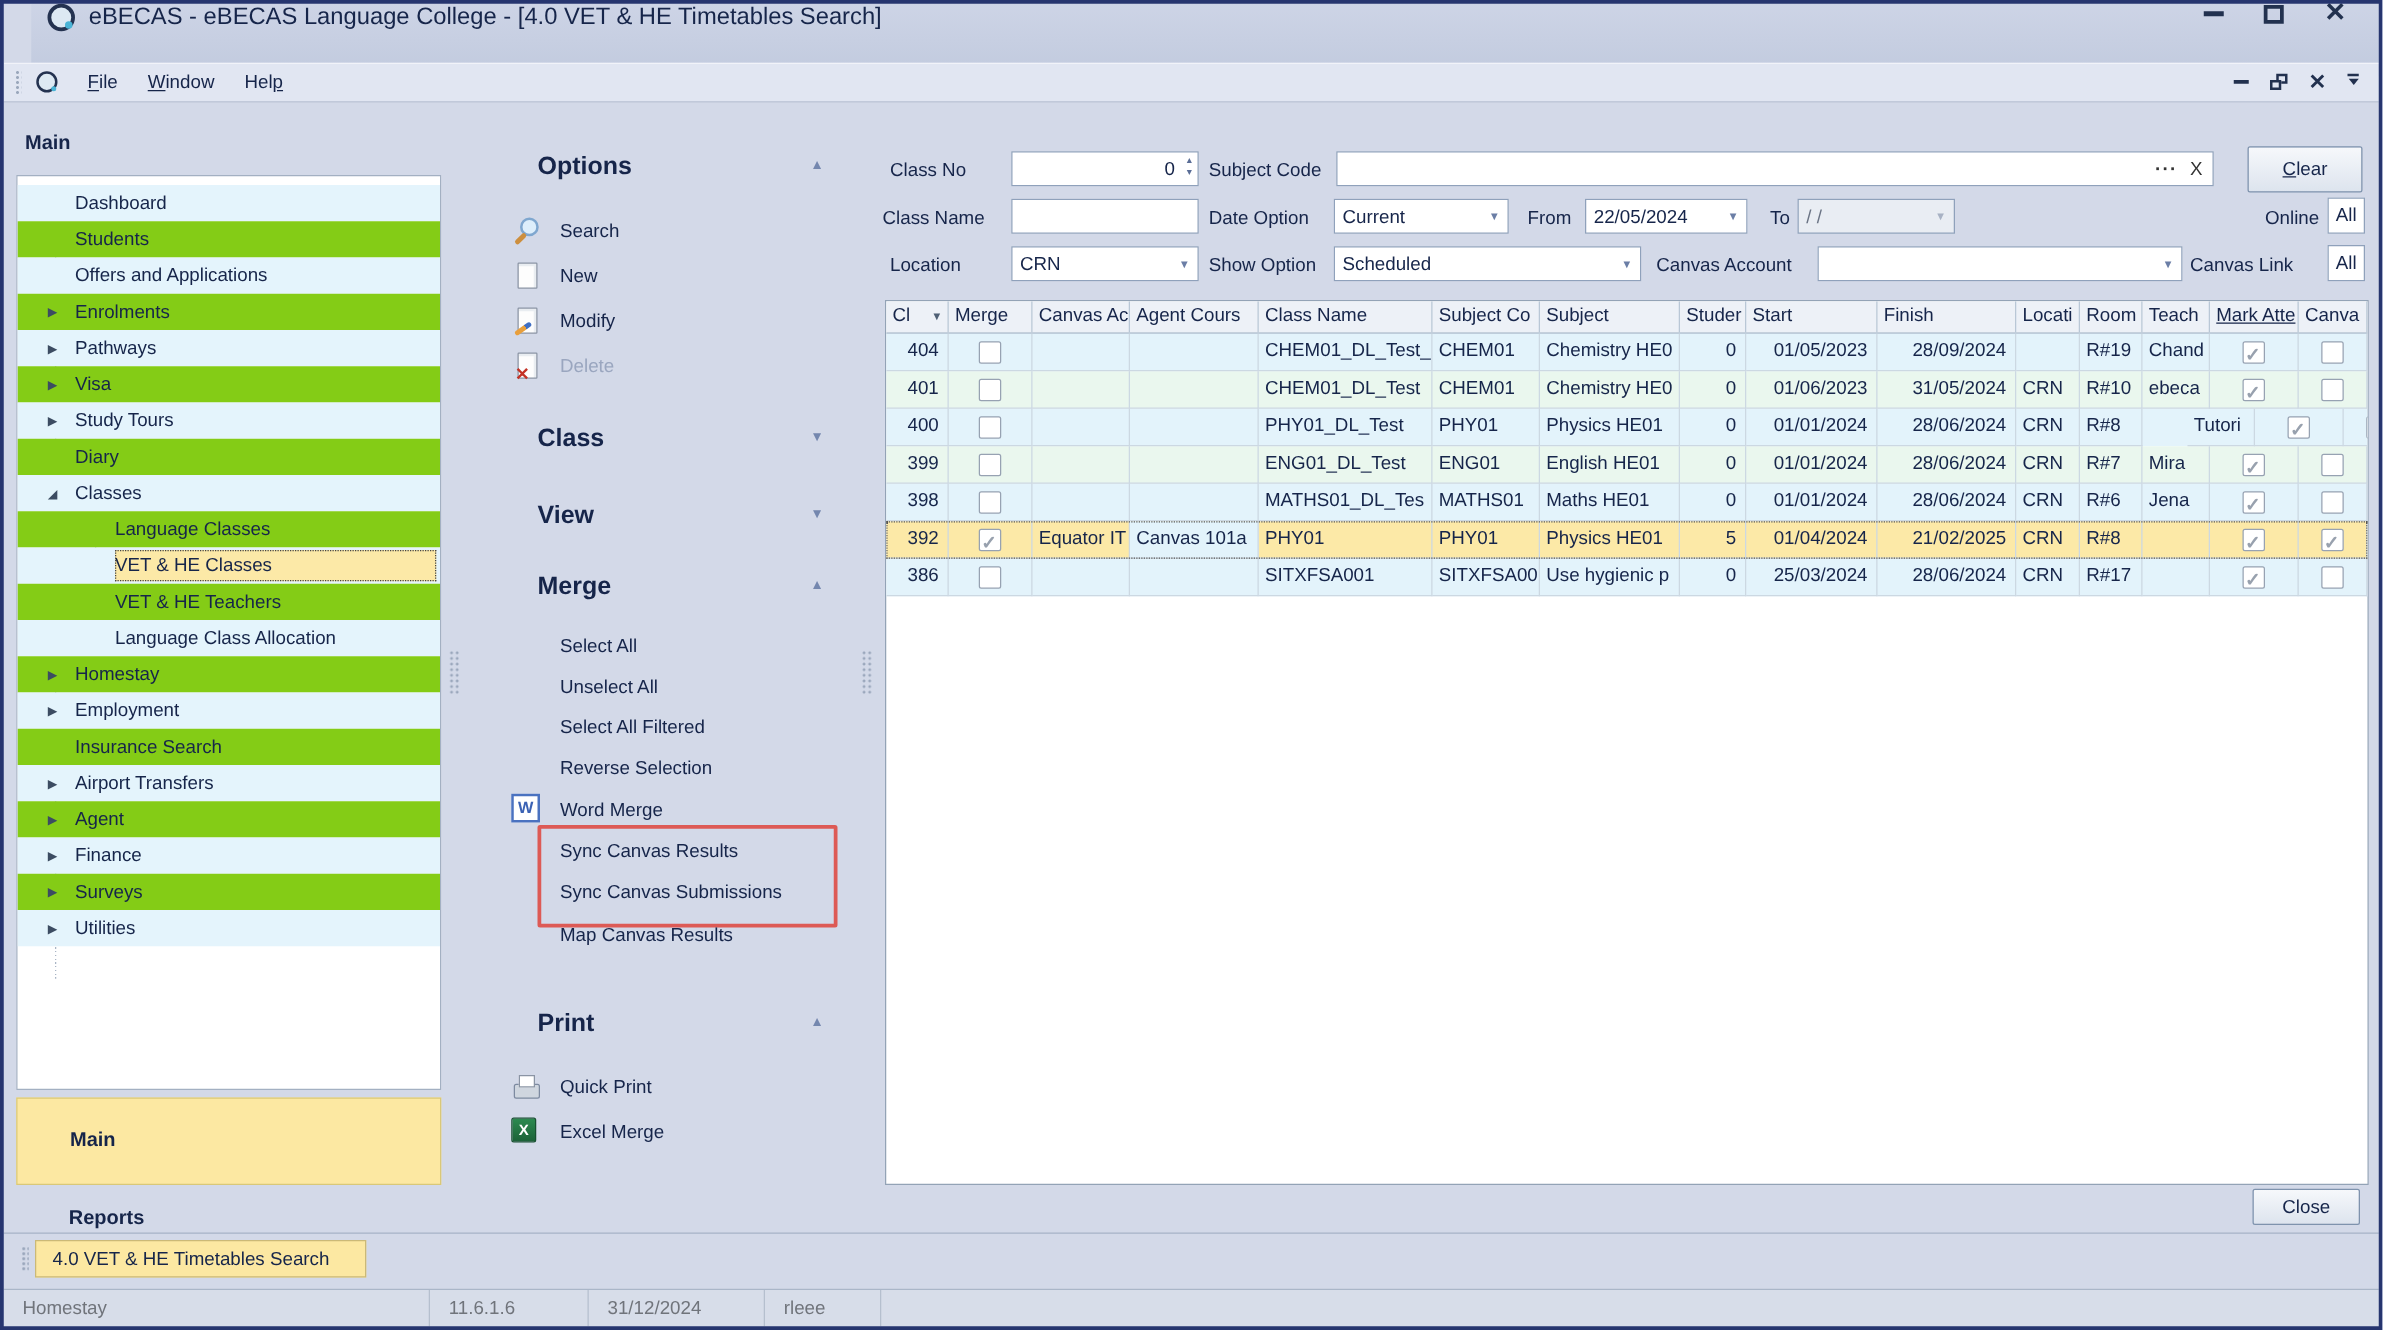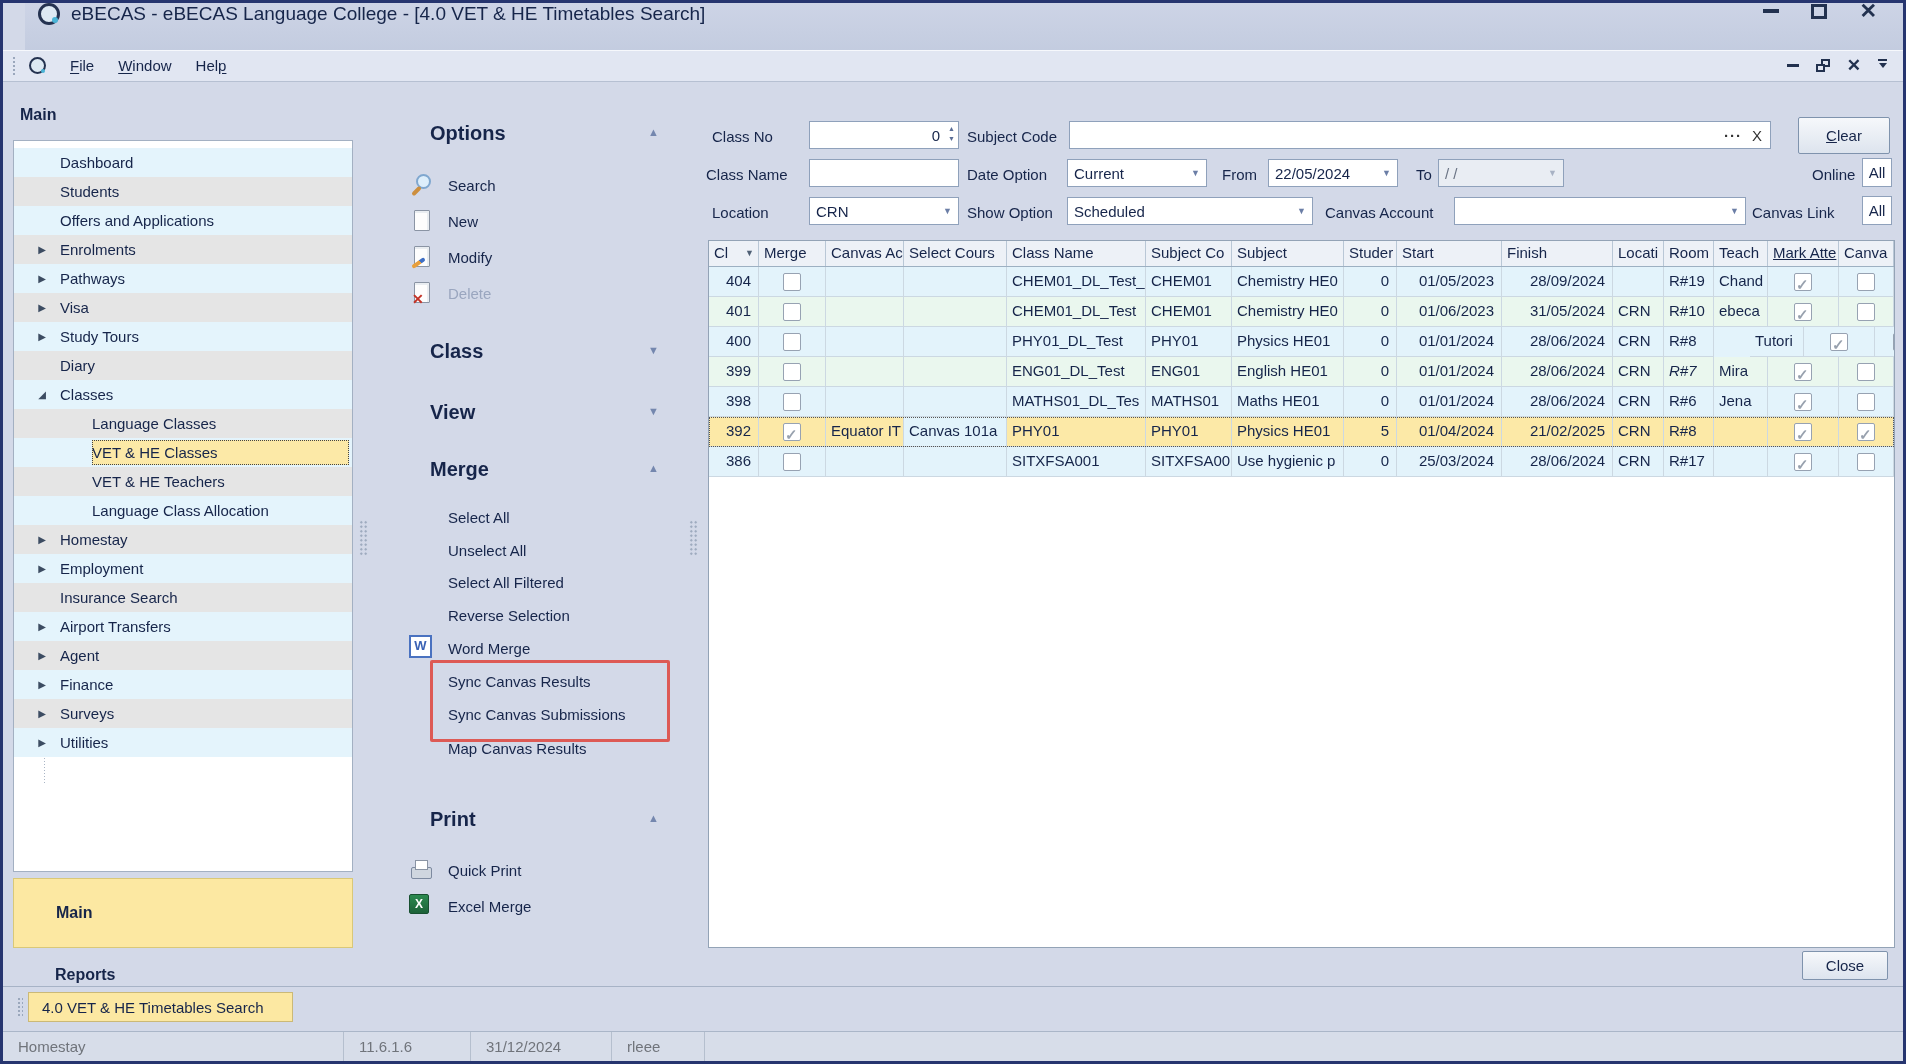--- a/index.html
+++ b/index.html
@@ -43,21 +43,21 @@
   .mdi-pin .tri{width:0;height:0;border:4px solid transparent;border-top:5px solid #22314f;margin-top:2px}
 
   
   .side-header{position:absolute;left:20px;top:106px;font-weight:bold;font-size:16px}
   .tree{position:absolute;left:13px;top:140px;width:340px;height:732px;background:#fff;
         border:1px solid #a3b0c2;box-sizing:border-box;padding-top:7px;overflow:hidden}
   .guide{position:absolute;width:1px;background-image:repeating-linear-gradient(to bottom,#a9b5c5 0 1px,transparent 1px 3px)}
   .g1{left:30px;top:14px;height:628px}
   .g2{left:62px;top:276px;height:106px}
   .tree-row{height:29px;display:flex;align-items:center;position:relative;white-space:nowrap}
-  .tree-row.blue{background:#e4f4fc}.tree-row.green{background:#e5e5e5}
+  .tree-row.blue{background:#e4f4fc}.tree-row.green{background:#84cc16}
   .tree-arrow{position:absolute;left:21px;width:14px;text-align:center;font-size:10px;color:#3c4c62}
   .tree-label{white-space:nowrap}
   .tree-label.lvl1{margin-left:46px}.tree-label.lvl2{margin-left:78px}
   .tree-label.sel{flex:1;background:#fce9a7;outline:1px dotted #444;outline-offset:-1px;
         height:25px;display:flex;align-items:center;margin-right:3px}
   .main-btn{position:absolute;left:13px;top:878px;width:340px;height:70px;background:#fce8a2;
         border:1px solid #d9c878;box-sizing:border-box;display:flex;align-items:center;
         padding-left:42px;font-weight:bold;font-size:16px}
   .reports-btn{position:absolute;left:13px;top:958px;width:340px;height:34px;display:flex;
         align-items:center;padding-left:42px;font-weight:bold;font-size:16px;box-sizing:border-box}
@@ -407,21 +407,21 @@
   <span class="combo-arrow">▼</span>
 </div>
 <span class="f-label" style="left:1752px;top:204px">Canvas Link</span>
 <div class="allbox" style="left:1862px;top:196px">All</div>
 
 <div class="gridwrap">
   <div class="g-header">
       <div class="g-hcell" style="width: 50px;"><span>Cl</span><span class="sort">▼</span></div>
       <div class="g-hcell" style="width: 67px;"><span>Merge</span></div>
       <div class="g-hcell" style="width: 78px;"><span>Canvas Ac</span></div>
-      <div class="g-hcell" style="width: 103px;"><span>Select Cours</span></div>
+      <div class="g-hcell" style="width: 103px;"><span>Agent Cours</span></div>
       <div class="g-hcell" style="width: 139px;"><span>Class Name</span></div>
       <div class="g-hcell" style="width: 86px;"><span>Subject Co</span></div>
       <div class="g-hcell" style="width: 112px;"><span>Subject</span></div>
       <div class="g-hcell" style="width: 53px;"><span>Studer</span></div>
       <div class="g-hcell" style="width: 105px;"><span>Start</span></div>
       <div class="g-hcell" style="width: 111px;"><span>Finish</span></div>
       <div class="g-hcell" style="width: 51px;"><span>Locati</span></div>
       <div class="g-hcell" style="width: 50px;"><span>Room</span></div>
       <div class="g-hcell" style="width: 54px;"><span>Teach</span></div>
       <div class="g-hcell" style="width: 71px; text-decoration: underline;"><span>Mark Atte</span></div>
@@ -504,21 +504,21 @@
         </div>
         <div class="g-cell" style="width: 78px;"></div>
         <div class="g-cell" style="width: 103px;"></div>
         <div class="g-cell" style="width: 139px;">ENG01_DL_Test</div>
         <div class="g-cell" style="width: 86px;">ENG01</div>
         <div class="g-cell" style="width: 112px;">English HE01</div>
         <div class="g-cell ar" style="width: 53px;">0</div>
         <div class="g-cell ar" style="width: 105px;">01/01/2024</div>
         <div class="g-cell ar" style="width: 111px;">28/06/2024</div>
         <div class="g-cell" style="width: 51px;">CRN</div>
-        <div class="g-cell" style="width: 50px; font-style: italic;">R#7</div>
+        <div class="g-cell" style="width: 50px;">R#7</div>
         <div class="g-cell" style="width: 54px;">Mira</div>
         <div class="g-cell cc" style="width: 71px;">
           <span class="cb checked"></span>
         </div>
         <div class="g-cell cc" style="width: 55px;">
           <span class="cb"></span>
         </div>
       </div>
       <div class="g-row blue">
         <div class="g-cell ar" style="width: 50px;">398</div>

